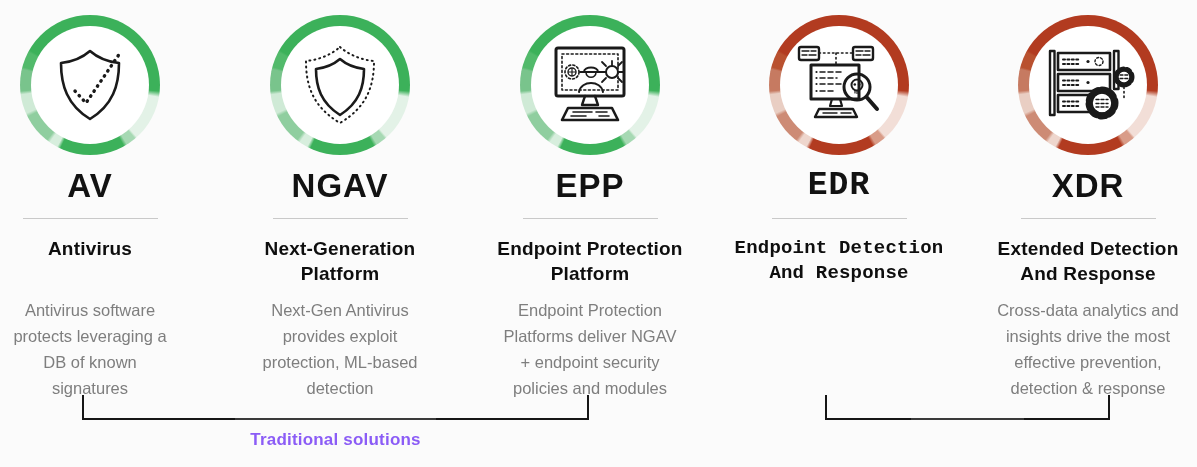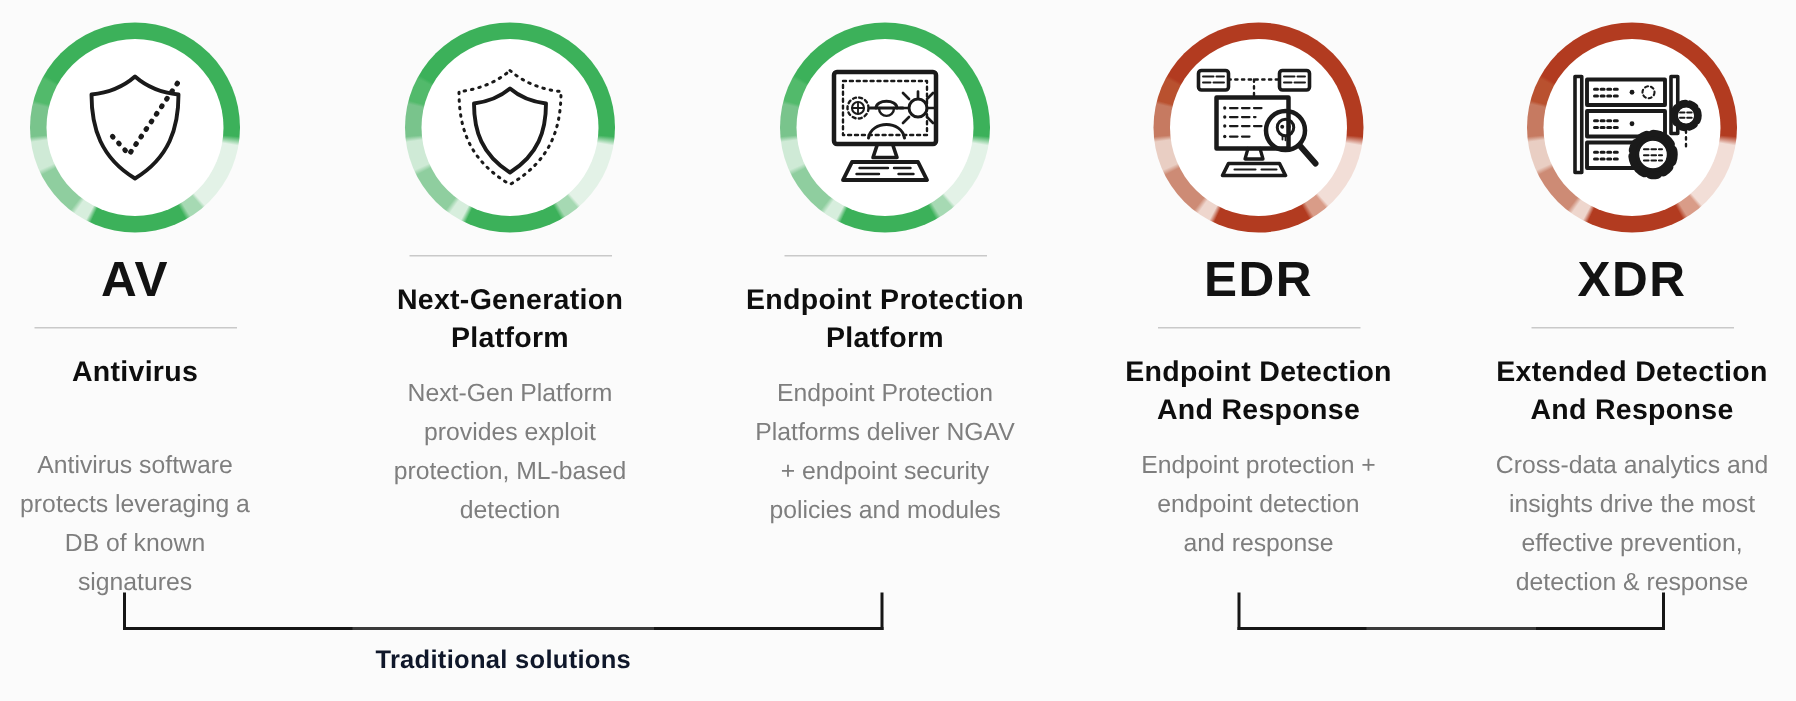--- a/index.html
+++ b/index.html
@@ -8,21 +8,21 @@
     background:#fbfbfb;
     font-family:"Liberation Sans", sans-serif;
     color:#141414;
   }
   .stage{position:absolute;inset:0;}
   .col{
     position:absolute;top:0;width:260px;height:467px;
     text-align:center;
   }
   .col-0{left:-40px;} .col-1{left:210px;} .col-2{left:460px;}
-  .col-3{left:709px;} .col-4{left:958px;}
+  .col-3{left:709px;font-family:Liberation Mono, monospace;} .col-4{left:958px;}
 
   .ring{
     width:140px;height:140px;border-radius:50%;
     margin:15px auto 0 auto;position:relative;
     display:flex;align-items:center;justify-content:center;
   }
   .ring-green{
     background:conic-gradient(
       #3cb15a 0deg 95deg,
       #e3f2e7 100deg 138deg,
@@ -78,21 +78,21 @@
   }
   .bracket::after{ 
     content:"";position:absolute;left:30%;width:40%;bottom:-2px;height:2px;
     background:#3a3a3a;
   }
   .bracket-left{left:82px;width:507px;}
   .bracket-right{left:825px;width:285px;}
 
   .bracket-label{
     position:absolute;top:430px;text-align:center;
-    font-size:17px;font-weight:700;color:#0f172a;letter-spacing:0.2px;
+    font-size:17px;font-weight:700;color:#8b5cf6;letter-spacing:0.2px;
   }
   .label-left{left:82px;width:507px;}
   .label-right{left:825px;width:285px;}
 
   .ic{stroke:#1a1a1a;fill:none;stroke-linecap:round;stroke-linejoin:round;}
 </style>
 </head>
 <body>
 
 <div class="stage">
@@ -113,24 +113,25 @@
 signatures</div>
   </div>
 
   <div class="col col-1">
     <div class="ring ring-green">
       <svg width="90" height="84" viewBox="0 0 90 84">
         <path class="ic" stroke-width="2" stroke-dasharray="1 4" d="M45 4 C54 12 67 17 79 18 C79 43 72 64 45 80 C18 64 11 43 11 18 C23 17 36 12 45 4 Z"></path>
         <path class="ic" stroke-width="2.6" d="M45 16 C52 22 61 25 69 26 C69 44 64 60 45 72 C26 60 21 44 21 26 C29 25 38 22 45 16 Z"></path>
       </svg>
     </div>
+    <div class="acronym">NGAV</div>
     <div class="divider"></div>
     <div class="subtitle">Next-Generation
 Platform</div>
-    <div class="desc">Next-Gen Platform
+    <div class="desc">Next-Gen Antivirus
 provides exploit
 protection, ML-based
 detection</div>
   </div>
 
   <div class="col col-2">
     <div class="ring ring-green">
       <svg width="96" height="86" viewBox="0 0 96 86">
         <rect class="ic" x="14" y="6" width="68" height="48" rx="2" stroke-width="3"></rect>
         <rect class="ic" x="20" y="12" width="56" height="36" stroke-width="1.6" stroke-dasharray="2 2.6"></rect>
@@ -141,20 +142,21 @@
         <path class="ic" stroke-width="2" d="M42 30 C42 24 56 24 56 30"></path>
         <path class="ic" stroke-width="1.6" d="M44 30 C44 37 54 37 54 30"></path>
         <path class="ic" stroke-width="2" d="M37 50 C39 38 59 38 61 50"></path>
         <circle class="ic" cx="70" cy="30" r="6" stroke-width="2"></circle>
         <path class="ic" stroke-width="1.8" d="M64 24 L60 20 M76 24 L80 20 M64 36 L60 40 M76 36 L80 40 M63.5 30 L58 30 M76.5 30 L82 30 M70 23.5 L70 19"></path>
         <path class="ic" stroke-width="2.4" d="M43 54 L40 63 L56 63 L53 54"></path>
         <path class="ic" stroke-width="2.6" d="M26 66 L70 66 L76 78 L20 78 Z"></path>
         <path class="ic" stroke-width="1.6" d="M31 70 L50 70 M54 70 L65 70 M29 74 L44 74 M57 74 L67 74"></path>
       </svg>
     </div>
+    <div class="acronym">EPP</div>
     <div class="divider"></div>
     <div class="subtitle">Endpoint Protection
 Platform</div>
     <div class="desc">Endpoint Protection
 Platforms deliver NGAV
 + endpoint security
 policies and modules</div>
   </div>
 
   <div class="col col-3">
@@ -179,23 +181,20 @@
         <circle class="ic" cx="66" cy="44" r="5.5" stroke-width="2"></circle>
         <circle cx="63.8" cy="43.5" r="1.3" fill="#1a1a1a"></circle>
         <circle cx="68.2" cy="43.5" r="1.3" fill="#1a1a1a"></circle>
         <path class="ic" stroke-width="1.2" d="M64 49.8 L64 52 M66 50 L66 52.5 M68 49.8 L68 52"></path>
       </svg>
     </div>
     <div class="acronym">EDR</div>
     <div class="divider"></div>
     <div class="subtitle">Endpoint Detection
 And Response</div>
-    <div class="desc">Endpoint protection +
-endpoint detection
-and response</div>
   </div>
 
   <div class="col col-4">
     <div class="ring ring-red">
       <svg width="96" height="88" viewBox="0 0 96 88">
         <rect class="ic" x="10" y="10" width="4.5" height="64" stroke-width="2.4"></rect>
         <rect class="ic" x="74" y="10" width="4.5" height="38" stroke-width="2.4"></rect>
         <rect class="ic" x="18" y="12" width="52" height="17" stroke-width="2.6"></rect>
         <path class="ic" stroke-width="2" stroke-dasharray="2 2.4" d="M23 18.5 L40 18.5 M23 23 L40 23"></path>
         <circle cx="48" cy="20.5" r="1.6" fill="#1a1a1a"></circle>

